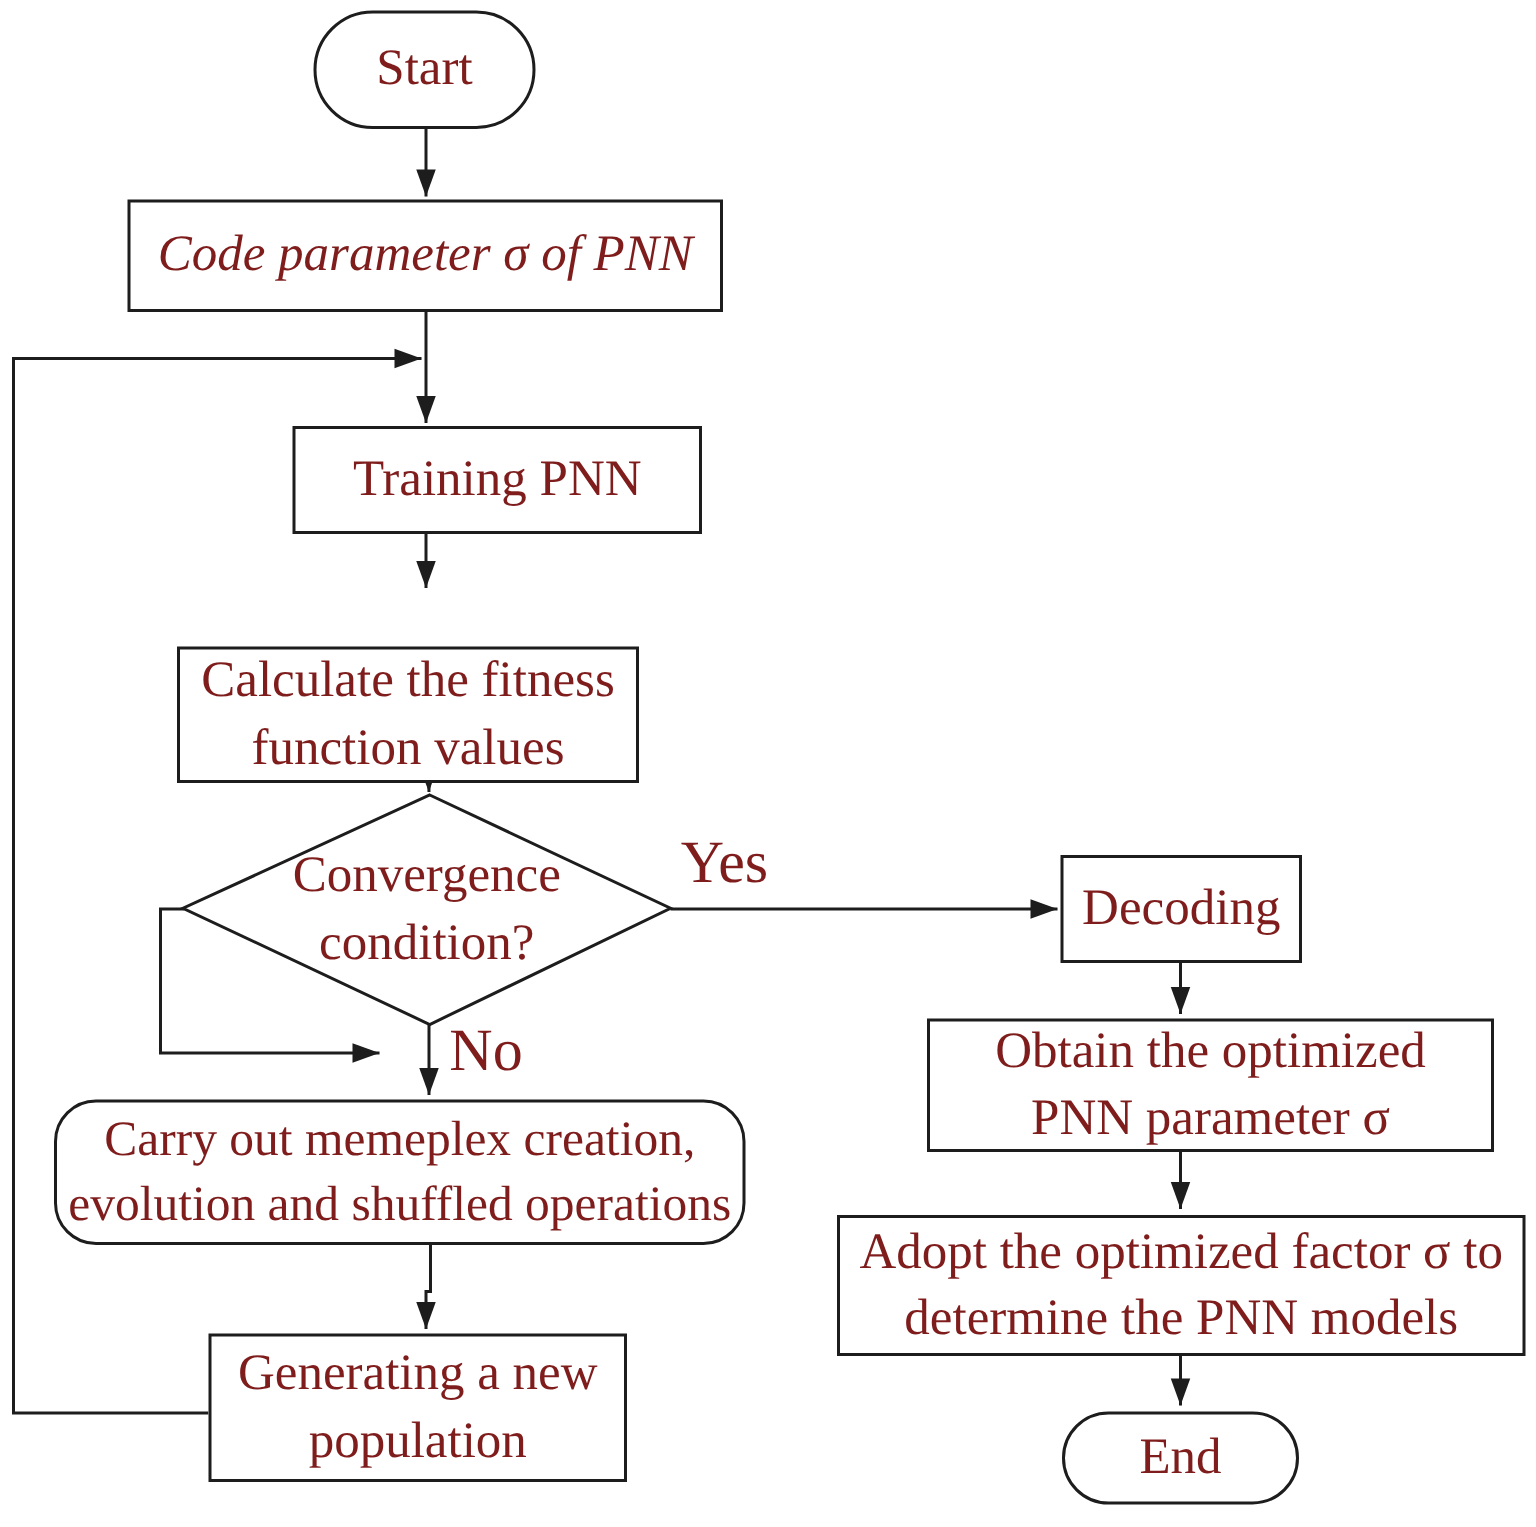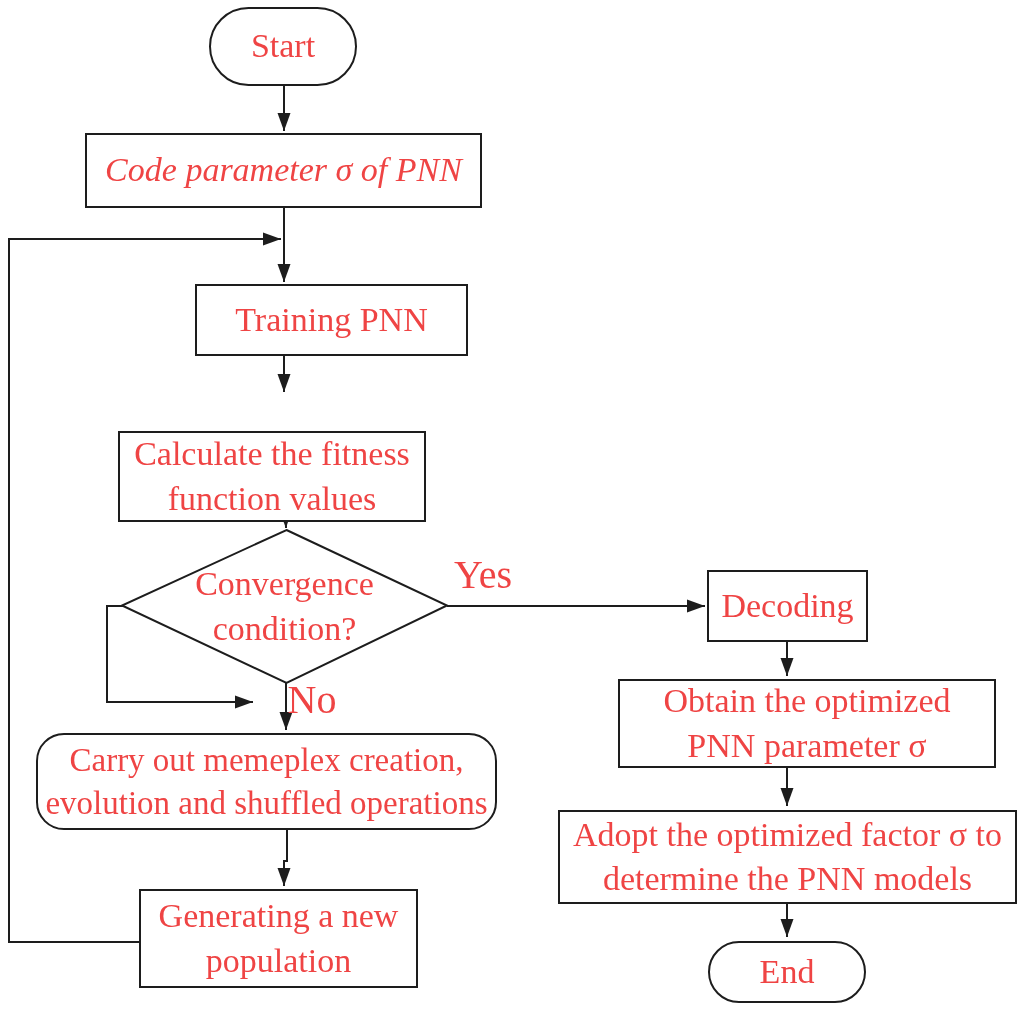--- a/index.html
+++ b/index.html
@@ -6,21 +6,21 @@
     margin: 0;
     padding: 0;
     background: #ffffff;
   }
   .canvas {
     position: relative;
     width: 1024px;
     height: 1018px;
     background: #ffffff;
     font-family: "Liberation Serif", "DejaVu Serif", serif;
-    color: #ef4444;
+    color: #7f1d1d;
     overflow: hidden;
   }
   .wires {
     position: absolute;
     left: 0;
     top: 0;
     width: 1024px;
     height: 1018px;
   }
   .wires line, .wires polyline {
@@ -72,21 +72,21 @@
   .n-calculate  { left: 118px; top: 395px; width: 308px; height: 91px; margin-top: 36px; }
   .n-convergence{ left: 154px; top: 559px; width: 261px; height: 95px; }
   .n-carry      { left: 36px;  top: 733px; width: 461px; height: 97px; font-size: 33px; border-radius: 28px; }
   .n-generating { left: 139px; top: 889px; width: 279px; height: 99px; }
   .n-decoding   { left: 707px; top: 570px; width: 161px; height: 72px; }
   .n-obtain     { left: 598px; top: 679px; width: 378px; height: 89px; margin-left: 20px; }
   .n-adopt      { left: 558px; top: 810px; width: 459px; height: 94px; }
   .n-end        { left: 708px; top: 941px; width: 158px; height: 62px; border-radius: 36px; }
 
   .l-yes { left: 453px; top: 554px; width: 60px; height: 40px; }
-  .l-no  { left: 284px; top: 679px; width: 56px; height: 40px; font-family: Liberation Serif, serif; }
+  .l-no  { left: 296px; top: 679px; width: 56px; height: 40px; font-family: Liberation Serif, serif; }
 </style>
 </head>
 <body>
 
 <div class="canvas">
 
   <svg class="wires" viewBox="0 0 1024 1018" xmlns="http://www.w3.org/2000/svg">
     <defs>
       <marker id="arrow" markerUnits="userSpaceOnUse" markerWidth="22" markerHeight="18" refX="19" refY="8" orient="auto">
         <path d="M1,1.5 L19,8 L1,14.5 Z" fill="#1d1d1d"></path>

